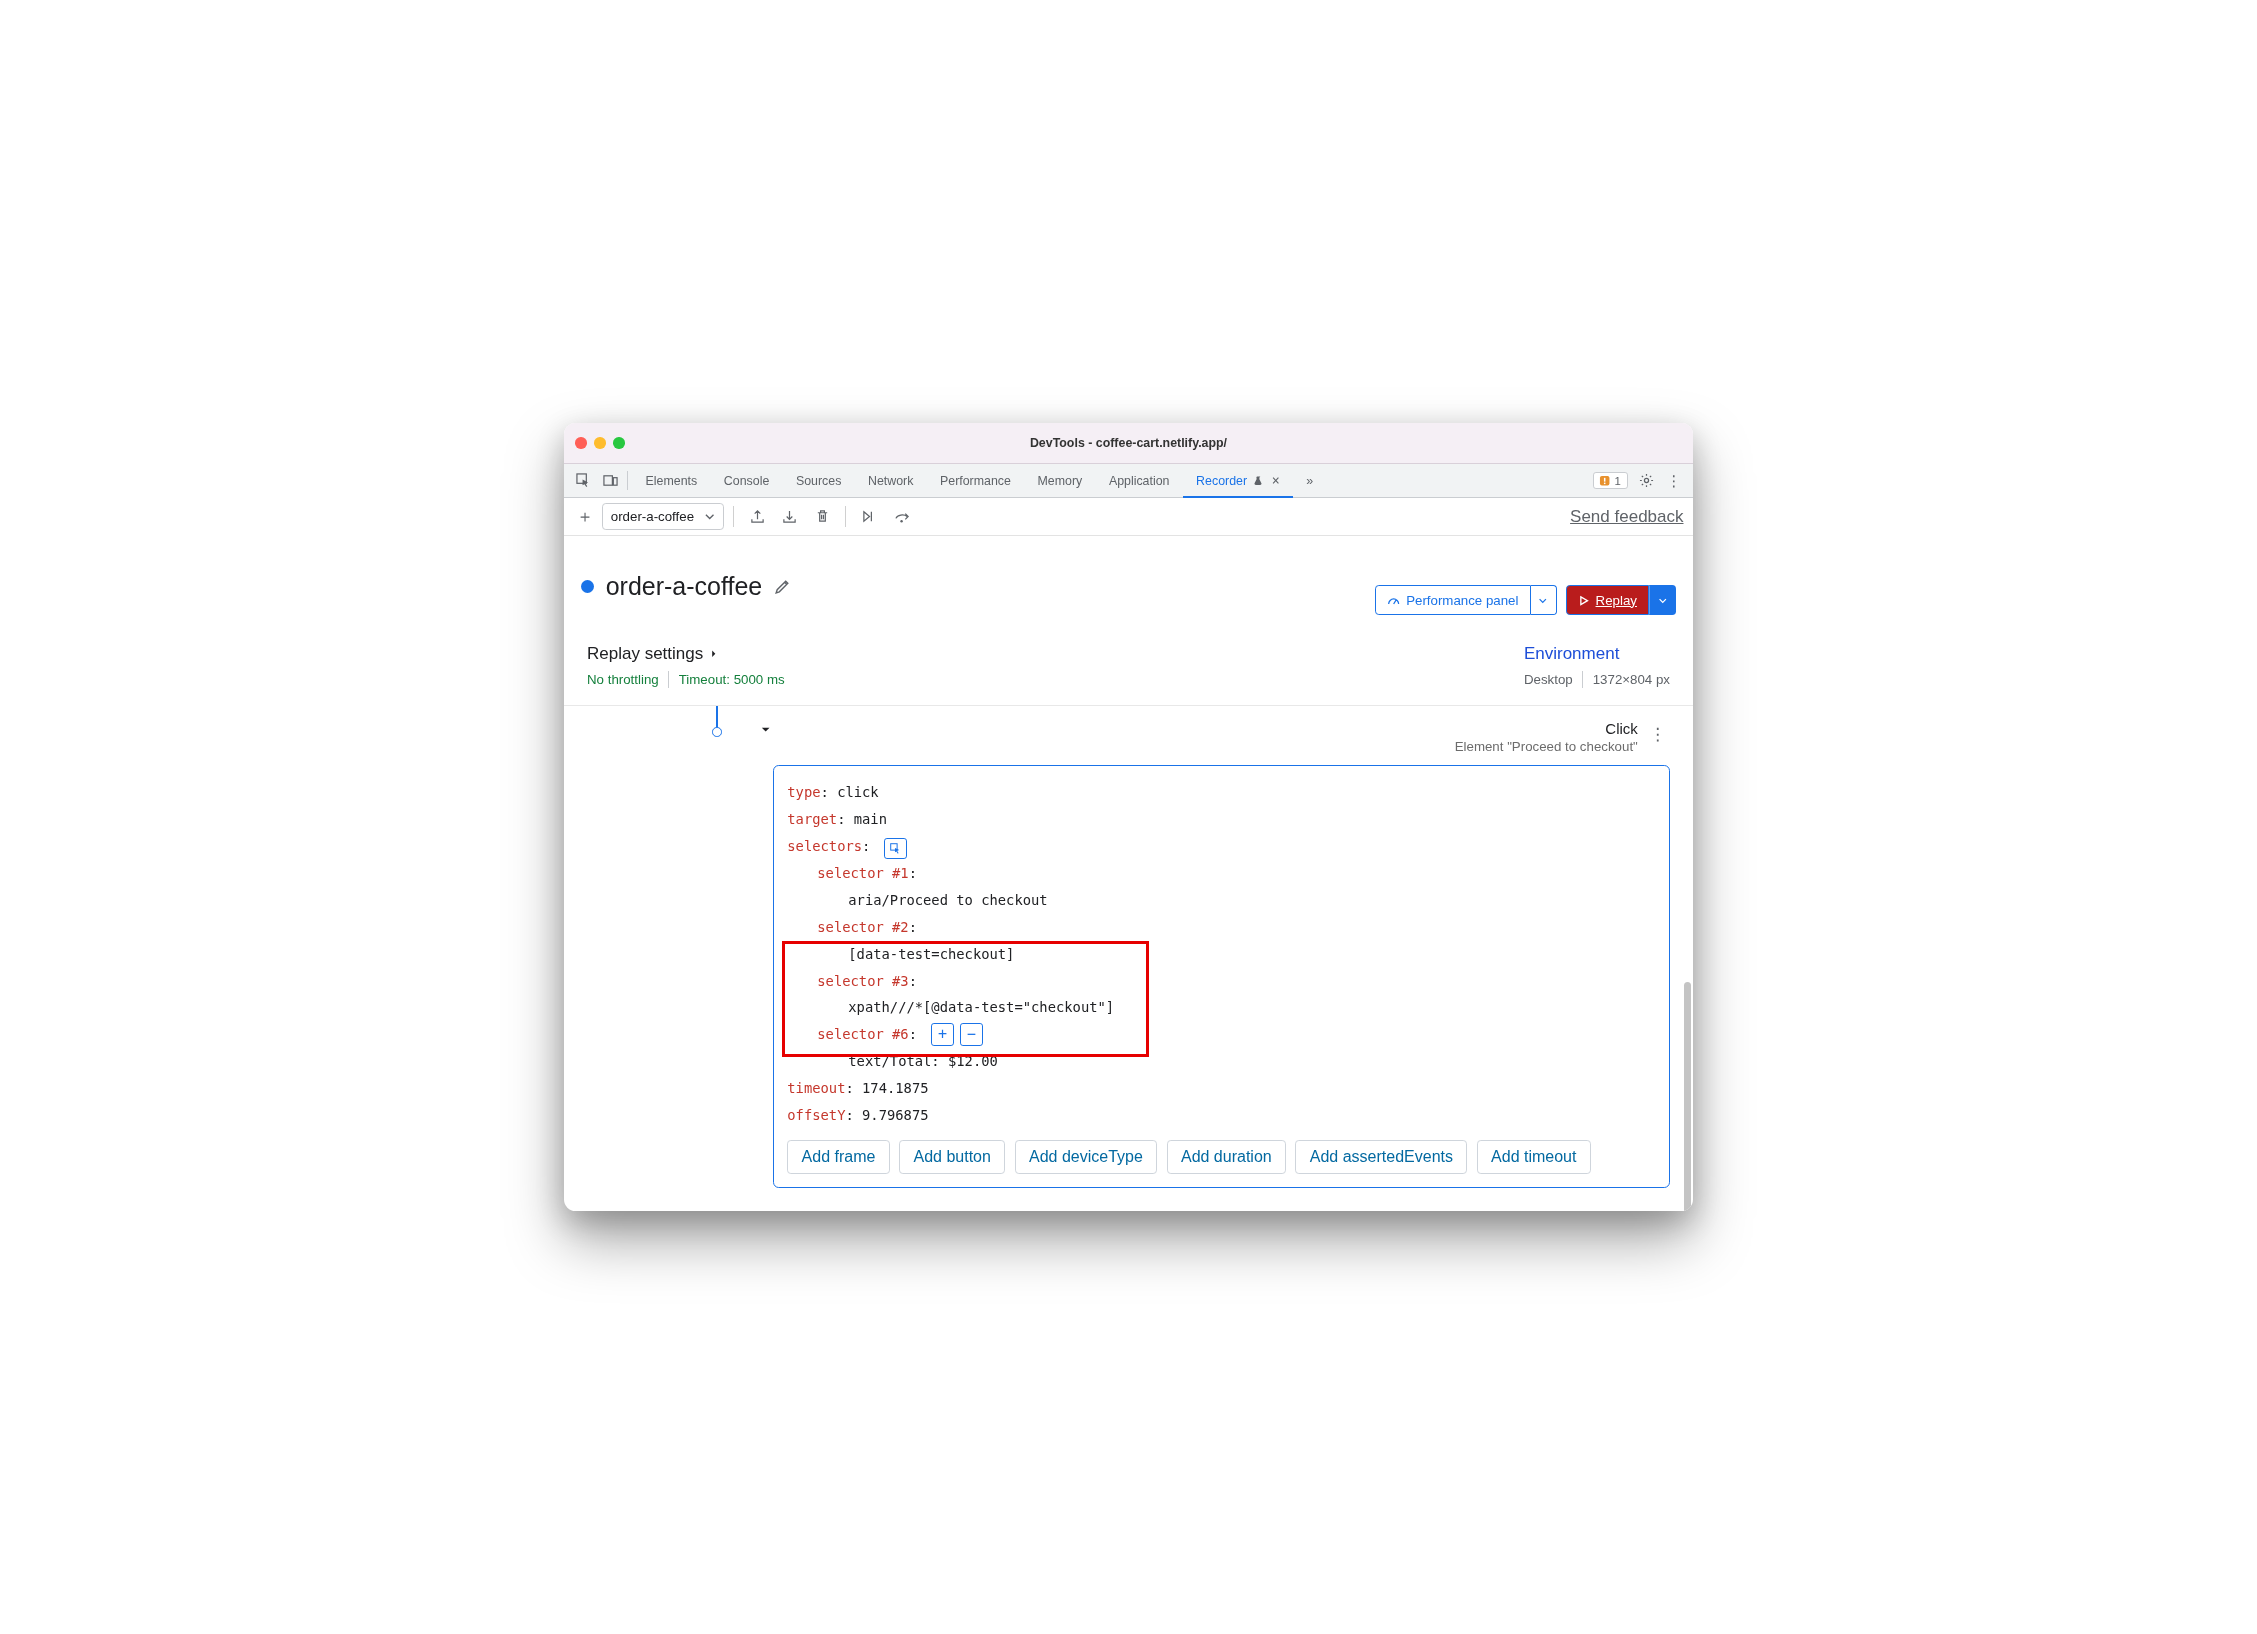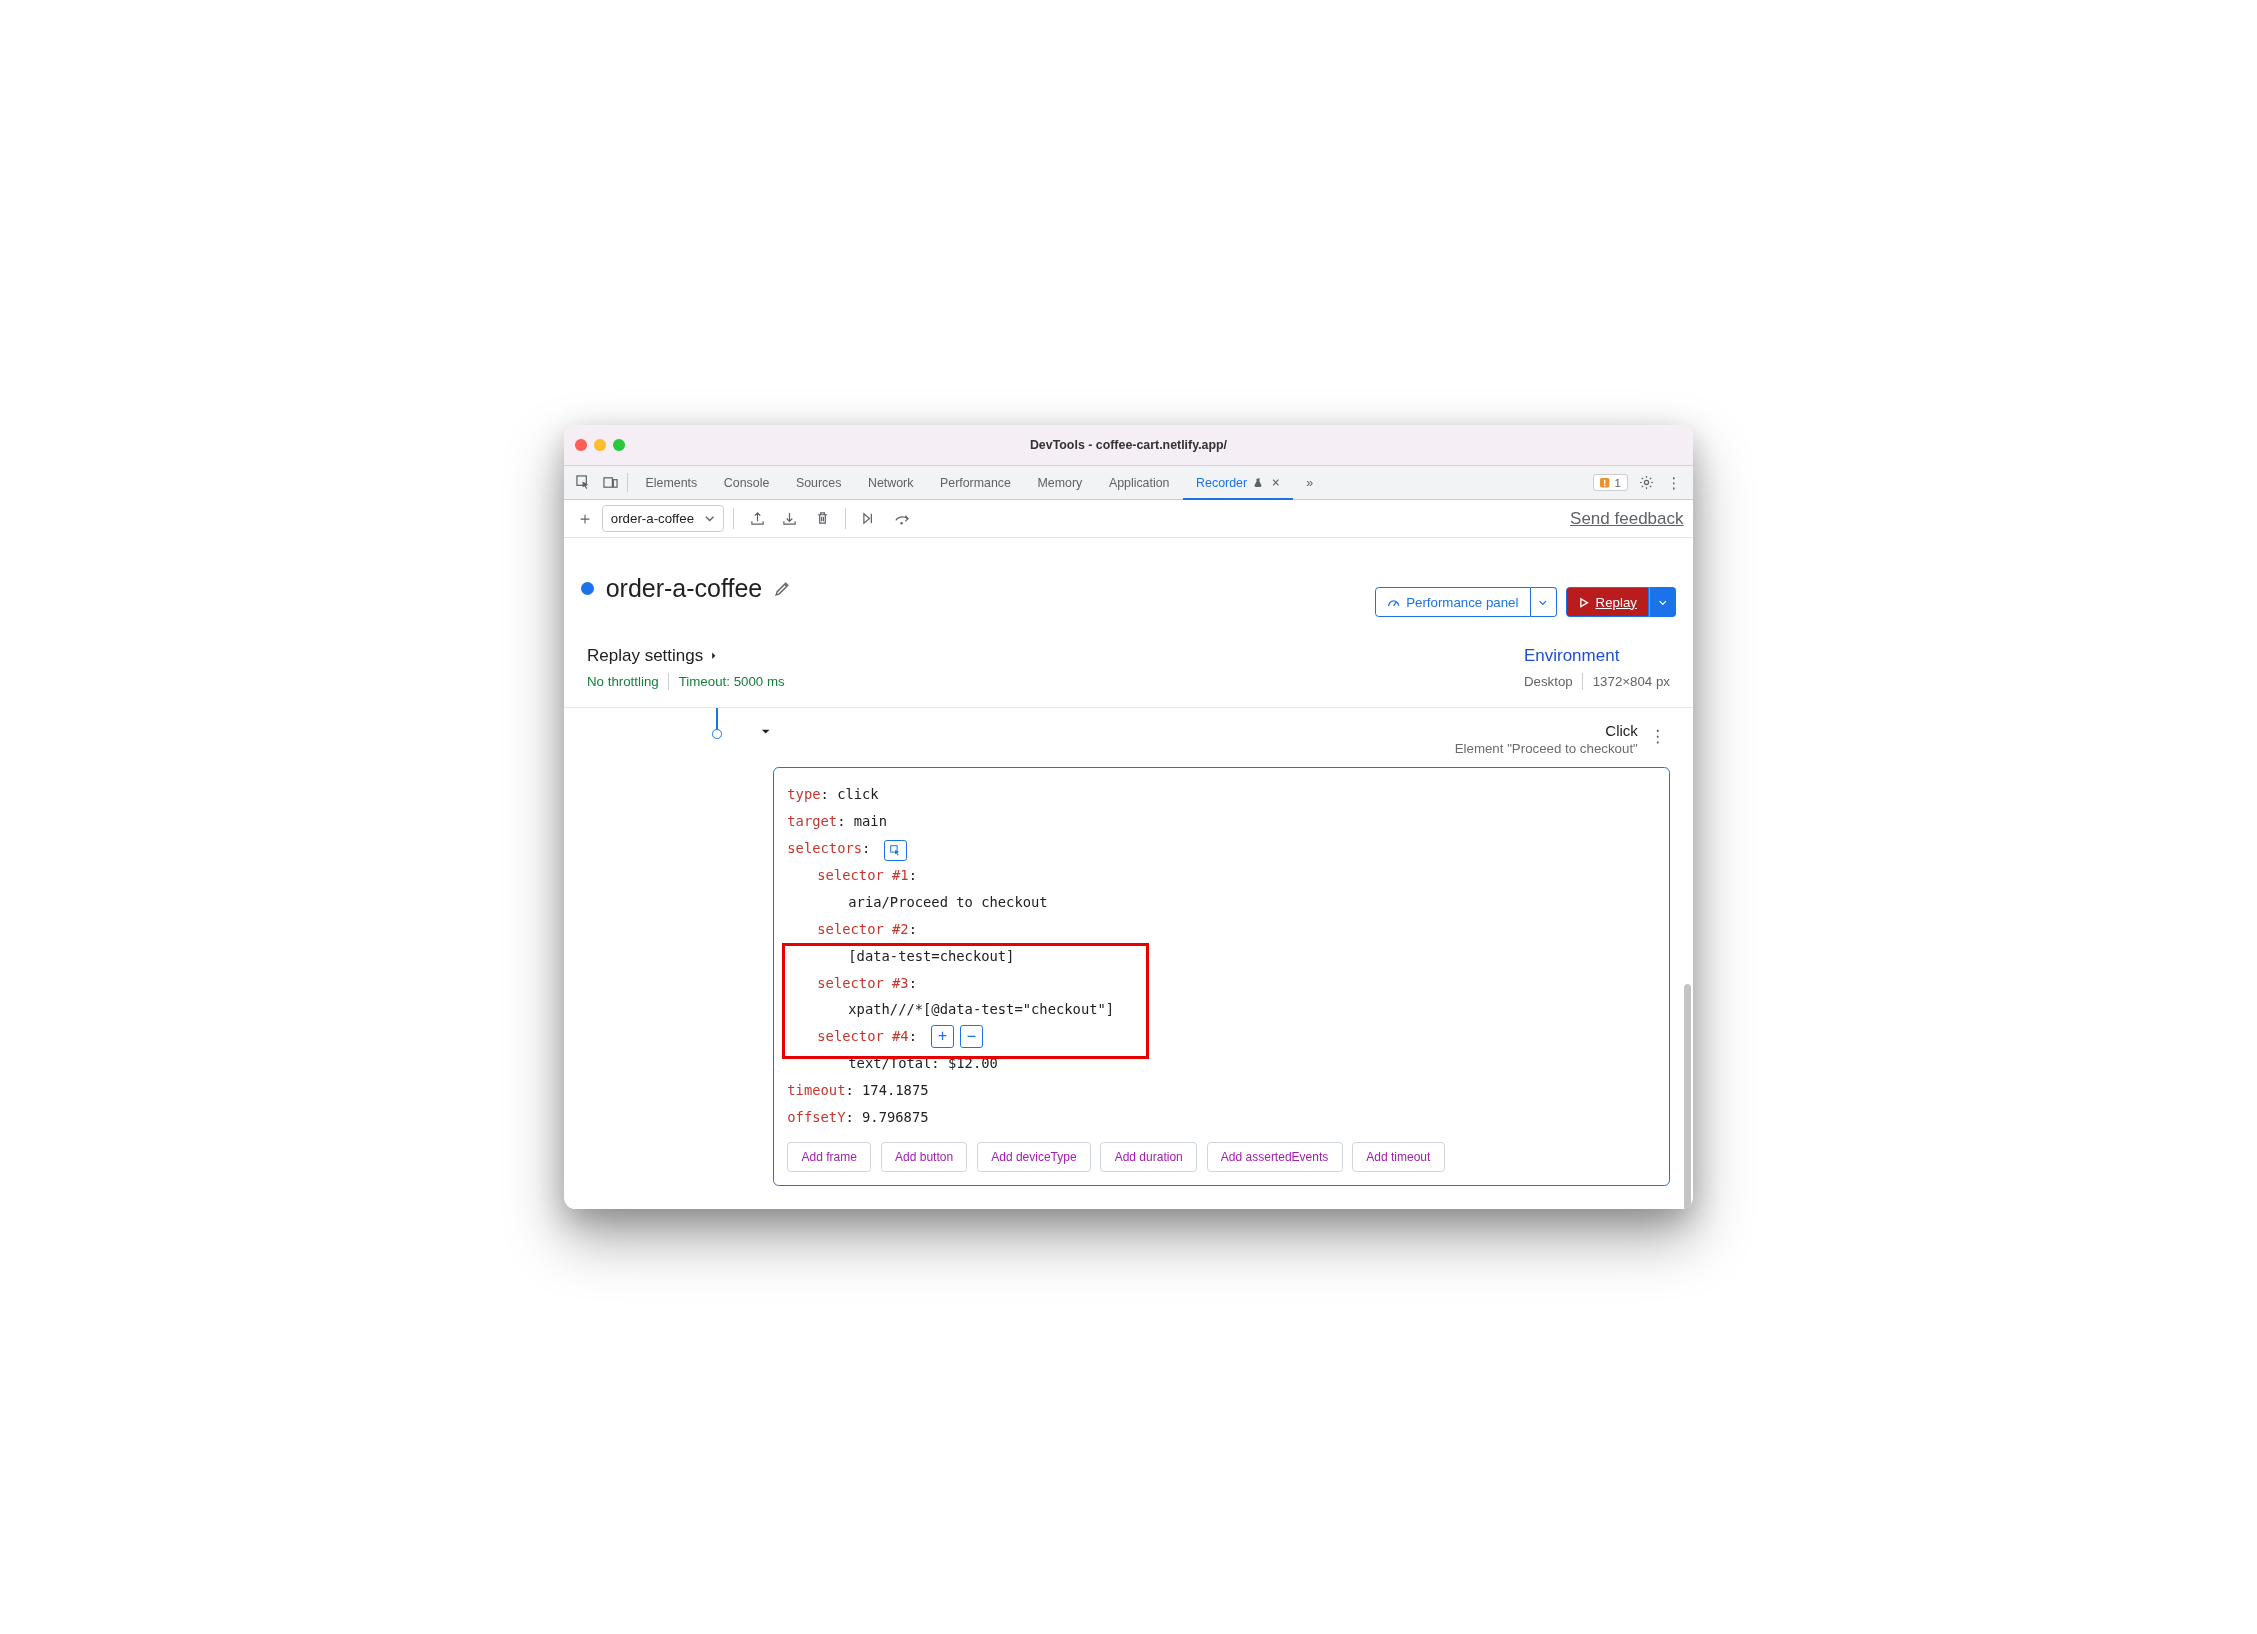--- a/index.html
+++ b/index.html
@@ -153,21 +153,21 @@
 .kv .k { color: #c5372c; }
 .kv .v { color: #202124; }
 .indent1 { padding-left: 30px; }
 .indent2 { padding-left: 61px; }
 .pick-sel { display: inline-flex; align-items: center; justify-content: center; width: 23px; height: 21px; border: 1px solid #1a73e8; border-radius: 2.9px; color: #1a73e8; margin-left: 5.7px; vertical-align: -2.9px; }
 .plusminus { display: inline-flex; gap: 5.7px; margin-left: 5.7px; }
 .pm { width: 23px; height: 23px; border: 1px solid #1a73e8; border-radius: 2.9px; display: flex; align-items: center; justify-content: center; color: #1a73e8; font-size: 15px; cursor: pointer; background: #fff; }
 .highlight-box { position: absolute; border: 3.8px solid #e60000; pointer-events: none; }
 
 .add-buttons { display: flex; gap: 9.5px; flex-wrap: wrap; margin-top: 11.4px; }
-.add-btn { border: 1px solid #cfd5dc; background: #fff; color: #a21caf; font-size: 12px; padding: 6.7px 13.3px; border-radius: 3.8px; cursor: pointer; }
+.add-btn { border: 1px solid #cfd5dc; background: #fff; color: #0369a1; font-size: 16px; padding: 6.7px 13.3px; border-radius: 3.8px; cursor: pointer; }
 
 .scrollbar { position: absolute; right: 1.9px; top: 276px; width: 7.6px; height: 304px; background: #c4c4c4; border-radius: 3.8px; }
 
 svg { display: block; }
 </style>
 </head>
 <body>
 
 <div class="window">
 
@@ -368,21 +368,21 @@
             </svg>
         </span>
       </div>
       <div class="kv indent1"><span class="k">selector #1</span><span class="v">:</span></div>
       <div class="kv indent2"><span class="v">aria/Proceed to checkout</span></div>
       <div class="kv indent1"><span class="k">selector #2</span><span class="v">:</span></div>
       <div class="kv indent2"><span class="v">[data-test=checkout]</span></div>
       <div class="kv indent1"><span class="k">selector #3</span><span class="v">:</span></div>
       <div class="kv indent2"><span class="v">xpath///*[@data-test="checkout"]</span></div>
       <div class="kv indent1">
-        <span class="k">selector #4</span><span class="v">:</span>
+        <span class="k">selector #6</span><span class="v">:</span>
         <span class="plusminus">
           <span class="pm">+</span>
           <span class="pm">−</span>
         </span>
       </div>
       <div class="kv indent2"><span class="v">text/Total: $12.00</span></div>
       <div class="kv"><span class="k">timeout</span><span class="v">: 174.1875</span></div>
       <div class="kv"><span class="k">offsetY</span><span class="v">: 9.796875</span></div>
 
       <div class="highlight-box" style="left:7.6px; top:175px; width:367px; height:116px;"></div>

